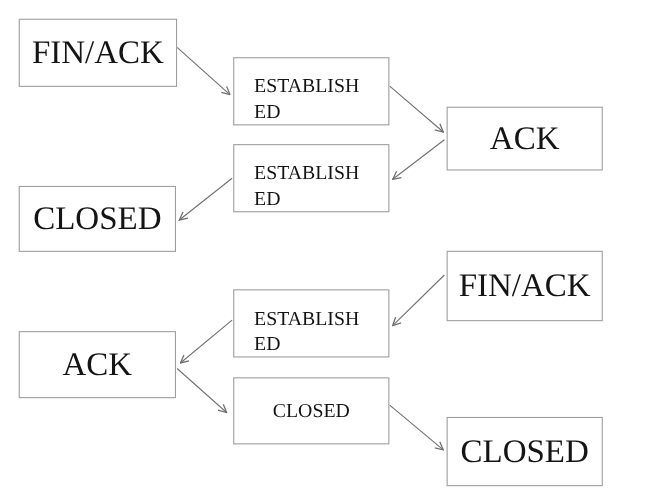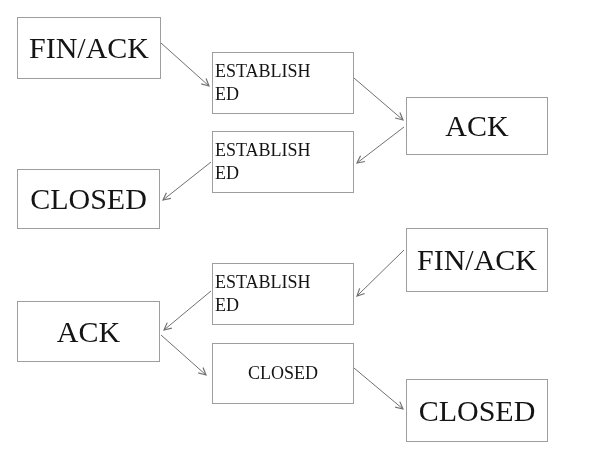--- a/index.html
+++ b/index.html
@@ -33,22 +33,23 @@
     align-items: center;
     z-index: 1;
   }
   .node.large {
     justify-content: center;
     font-size: 30px;
     letter-spacing: 0px;
   }
   .node.small {
     justify-content: flex-start;
-    padding-left: 2px;
+    padding-left: 18px;
     font-size: 18px;
+    align-items: flex-end;
   }
   .node.small .wrap {
     display: block;
     width: 103px;
     word-break: break-all;
     line-height: 23px;
     text-align: left;
   }
   .node.small-center {
     justify-content: center;

